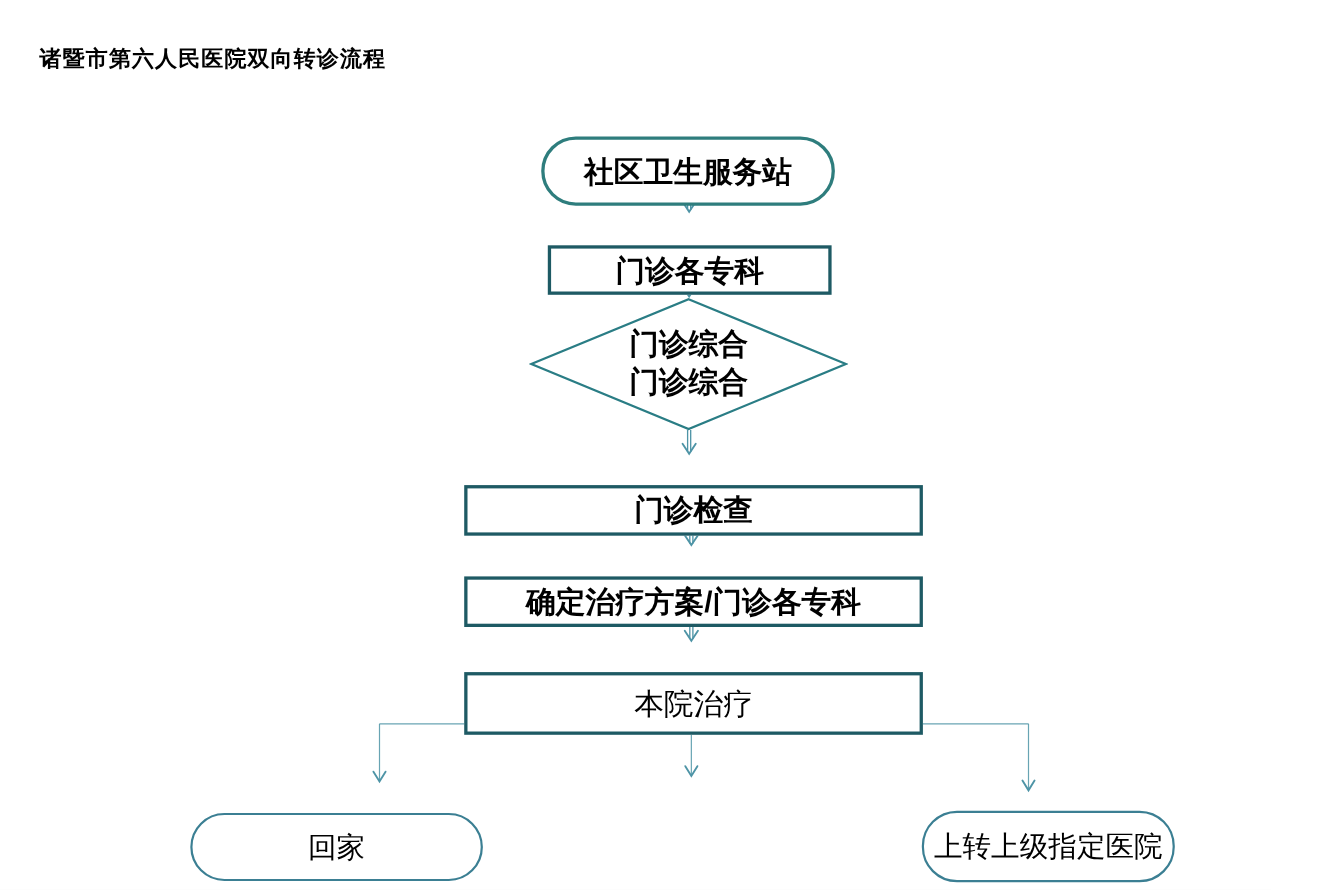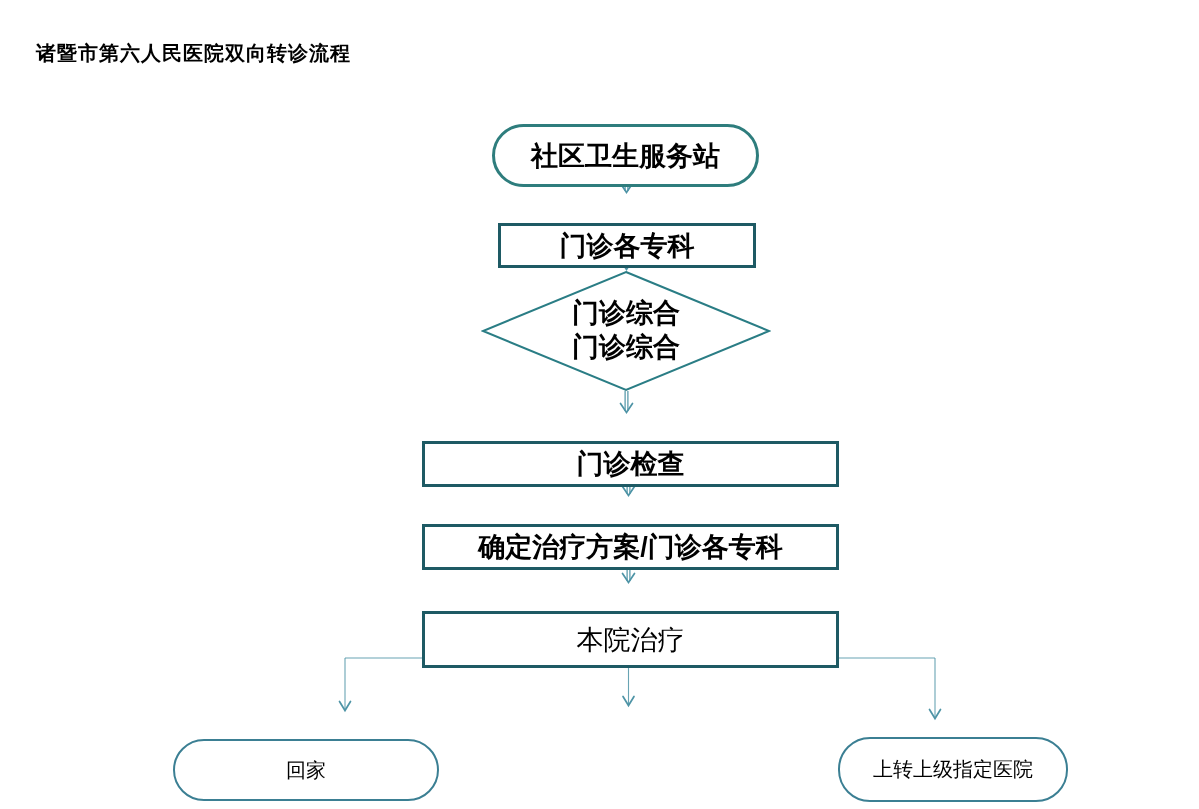--- a/index.html
+++ b/index.html
@@ -45,21 +45,21 @@
     border-radius:34px;
   }
   .process{
     border:3px solid var(--process-border);
   }
   .regular{font-weight:400;}
   .terminator-bottom{
     border:2px solid var(--bottom-terminator-border);
     border-radius:32px;
     font-weight:400;
-    font-size:20px;
+    font-size:26px;
   }
   .diamond-wrap{
     position:absolute;left:481px;top:270px;width:290px;height:122px;z-index:2;
   }
   .diamond-wrap svg{position:absolute;left:0;top:0;}
   .diamond-label{
     position:absolute;left:0;top:0;width:100%;height:100%;
     display:flex;flex-direction:column;align-items:center;justify-content:center;
     font-size:27px;font-weight:700;color:var(--text);
     line-height:1.25;z-index:3;text-align:center;

